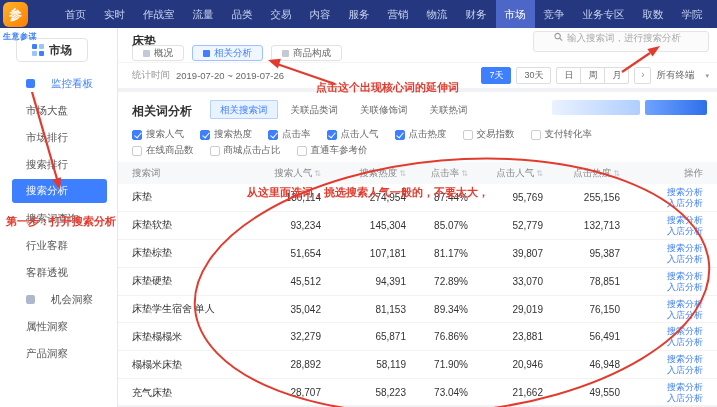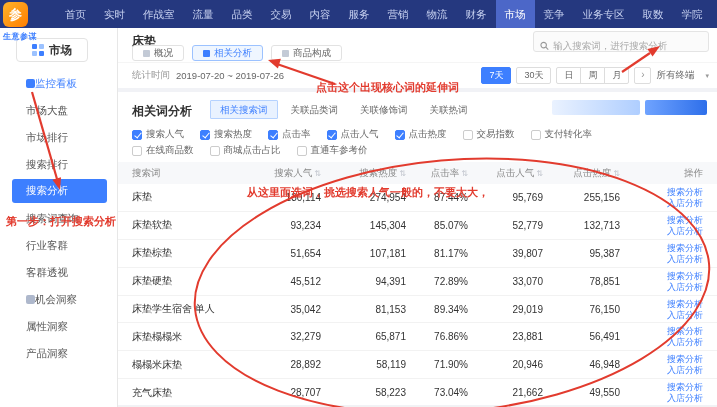--- a/index.html
+++ b/index.html
@@ -13,37 +13,37 @@
   .nav-item.active{background:#4C67C8;color:#fff;}
   .logo{position:absolute;left:3px;top:2px;width:60px;z-index:5;}
   .logo-badge{width:25px;height:25px;border-radius:6px;background:linear-gradient(135deg,#FFB32B,#FF7E00);
     color:#fff;font-size:13px;font-weight:bold;display:flex;align-items:center;justify-content:center;}
   .logo-text{margin-top:4px;font-size:8px;color:#3D7FFF;font-weight:bold;letter-spacing:.5px;}
   
   .sidebar{position:absolute;left:0;top:28px;width:118px;height:379px;background:#fff;border-right:1px solid #E7E7E7;}
   .market-box{margin:10px 0 0 16px;width:72px;height:24px;border:1px solid #E3E3E3;border-radius:4px;
     display:flex;align-items:center;justify-content:center;gap:5px;font-size:11.5px;font-weight:bold;color:#333;cursor:pointer;}
   .sb-list{margin-top:8px;}
-  .sb-item{height:27px;display:flex;align-items:center;padding-left:26px;font-size:10.5px;color:#555;cursor:pointer;gap:0;white-space:nowrap;}
+  .sb-item{height:27px;display:flex;align-items:center;padding-left:26px;font-size:10.5px;color:#555;cursor:pointer;gap:16px;white-space:nowrap;}
   .sb-item.link{color:#3D7FFF;}
   .sb-item.active{background:#3D7FFF;color:#fff;height:24px;margin:1px 10px 2px 12px;border-radius:3px;padding-left:14px;}
   .sb-icon{width:9px;height:9px;border-radius:2px;background:#AEB8CC;display:inline-block;flex:0 0 auto;}
   .sb-item.link .sb-icon{background:#3D7FFF;}
   
   .main{position:absolute;left:118px;top:28px;width:599px;height:379px;}
   .hdr{position:absolute;left:0;top:0;width:599px;height:34px;background:#fff;}
   .kw{position:absolute;left:14px;top:5px;font-size:12px;color:#333;font-weight:bold;}
   .htabs{position:absolute;left:14px;top:17px;display:flex;gap:8px;}
   .htab{display:flex;align-items:center;gap:4px;padding:0 10px;height:16px;border:1px solid #E2E2E2;border-radius:3px;
     font-size:9.5px;color:#666;background:#fff;cursor:pointer;white-space:nowrap;}
   .htab.active{color:#3D7FFF;border-color:#9CC2FF;background:#EFF6FF;}
   .tab-ic{width:7px;height:7px;border-radius:1px;background:#C3CAD6;}
   .htab.active .tab-ic{background:#3D7FFF;}
   .searchbox{position:absolute;right:8px;top:3px;width:176px;height:21px;border:1px solid #E4E4E4;border-radius:3px;
-    background:#FBFBFB;display:flex;align-items:flex-end;padding:0 6px;gap:4px;}
+    background:#FBFBFB;display:flex;align-items:flex-start;padding:0 20px;gap:4px;}
   .s-in{border:none;outline:none;background:transparent;font-size:9.5px;color:#333;width:100%;font-family:inherit;}
   .s-in::placeholder{color:#AAA;}
   
   .stats{position:absolute;left:0;top:34px;width:599px;height:26px;background:#fff;border-top:1px solid #F5F5F5;
     display:flex;align-items:center;padding:0 8px 0 14px;justify-content:space-between;}
   .st-label{font-size:9.5px;color:#999;margin-right:6px;}
   .st-range{font-size:9.5px;color:#666;}
   .st-ctrls{margin-left:auto;display:flex;align-items:center;gap:5px;}
   .date-group{display:flex;gap:5px;}
   .date-btn{height:17px;line-height:15px;padding:0 7px;border:1px solid #DDD;border-radius:2px;font-size:9px;color:#666;background:#fff;cursor:pointer;}

